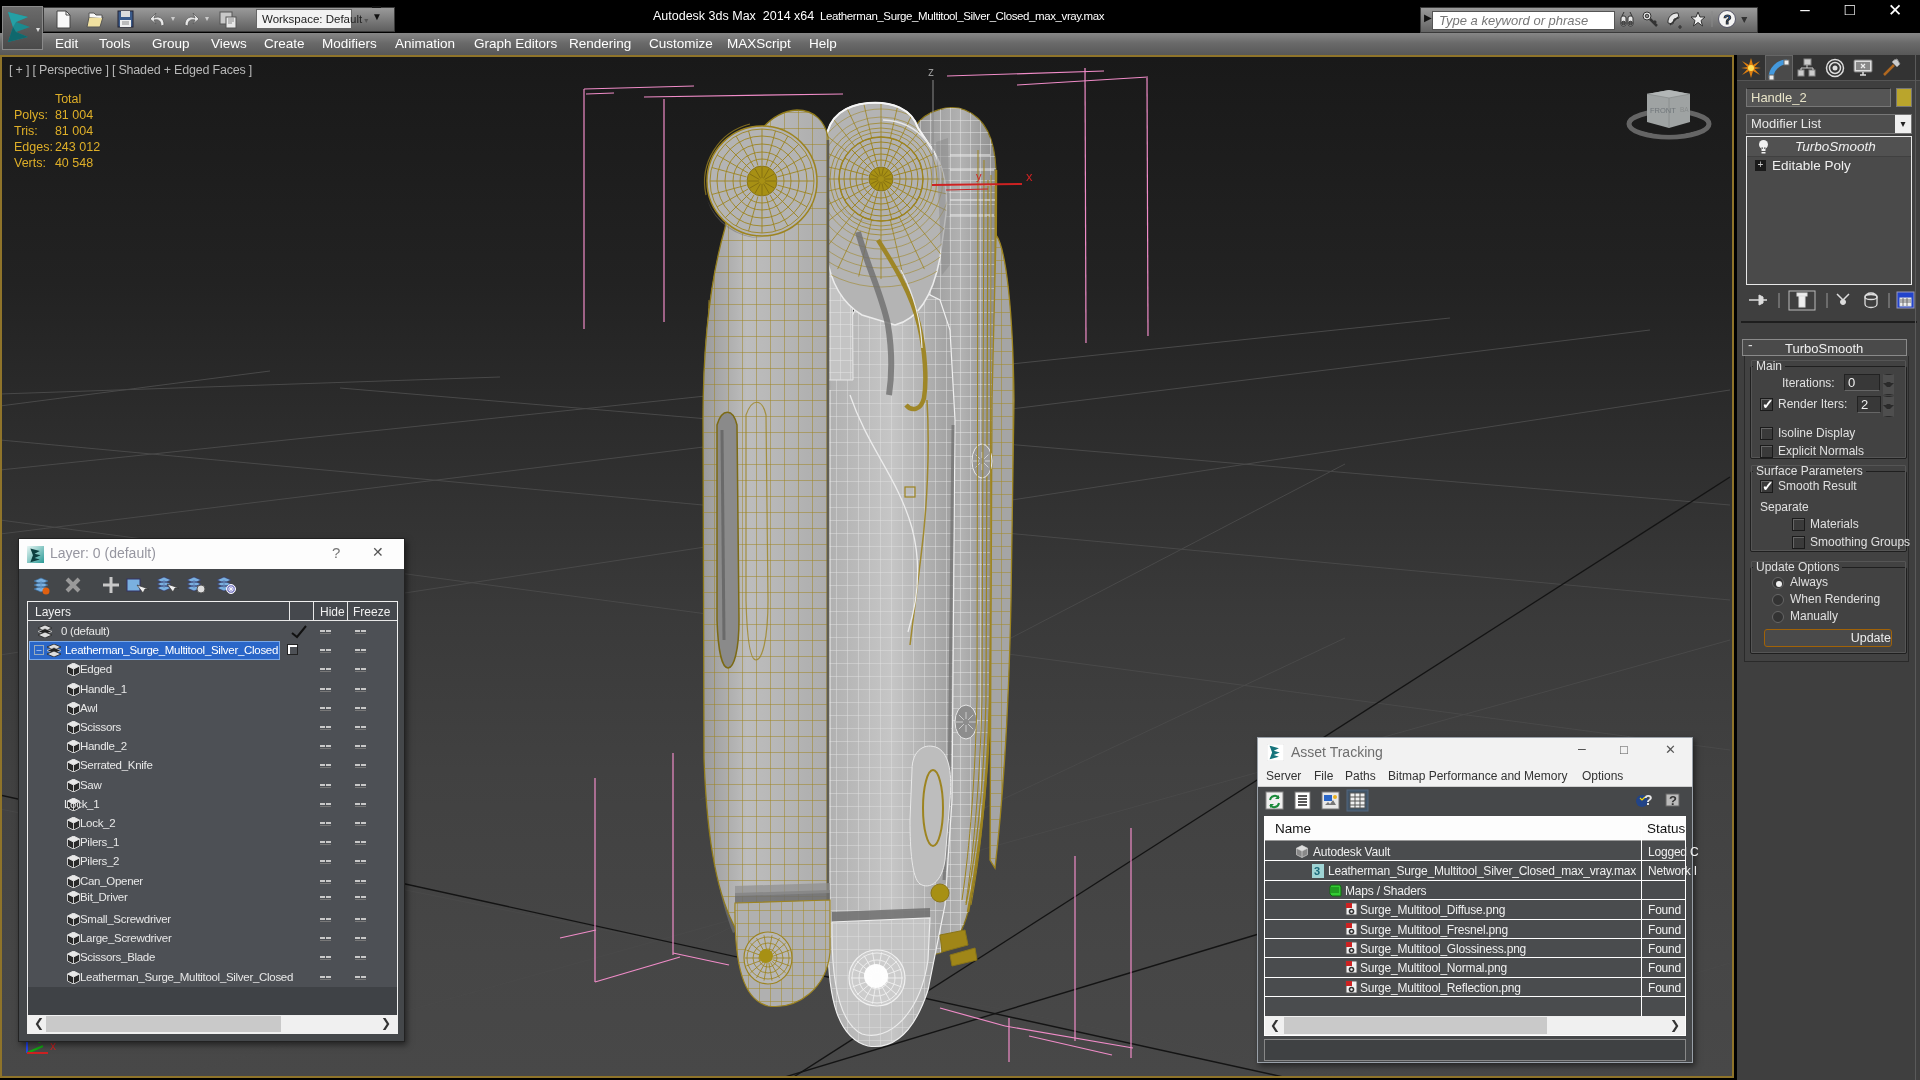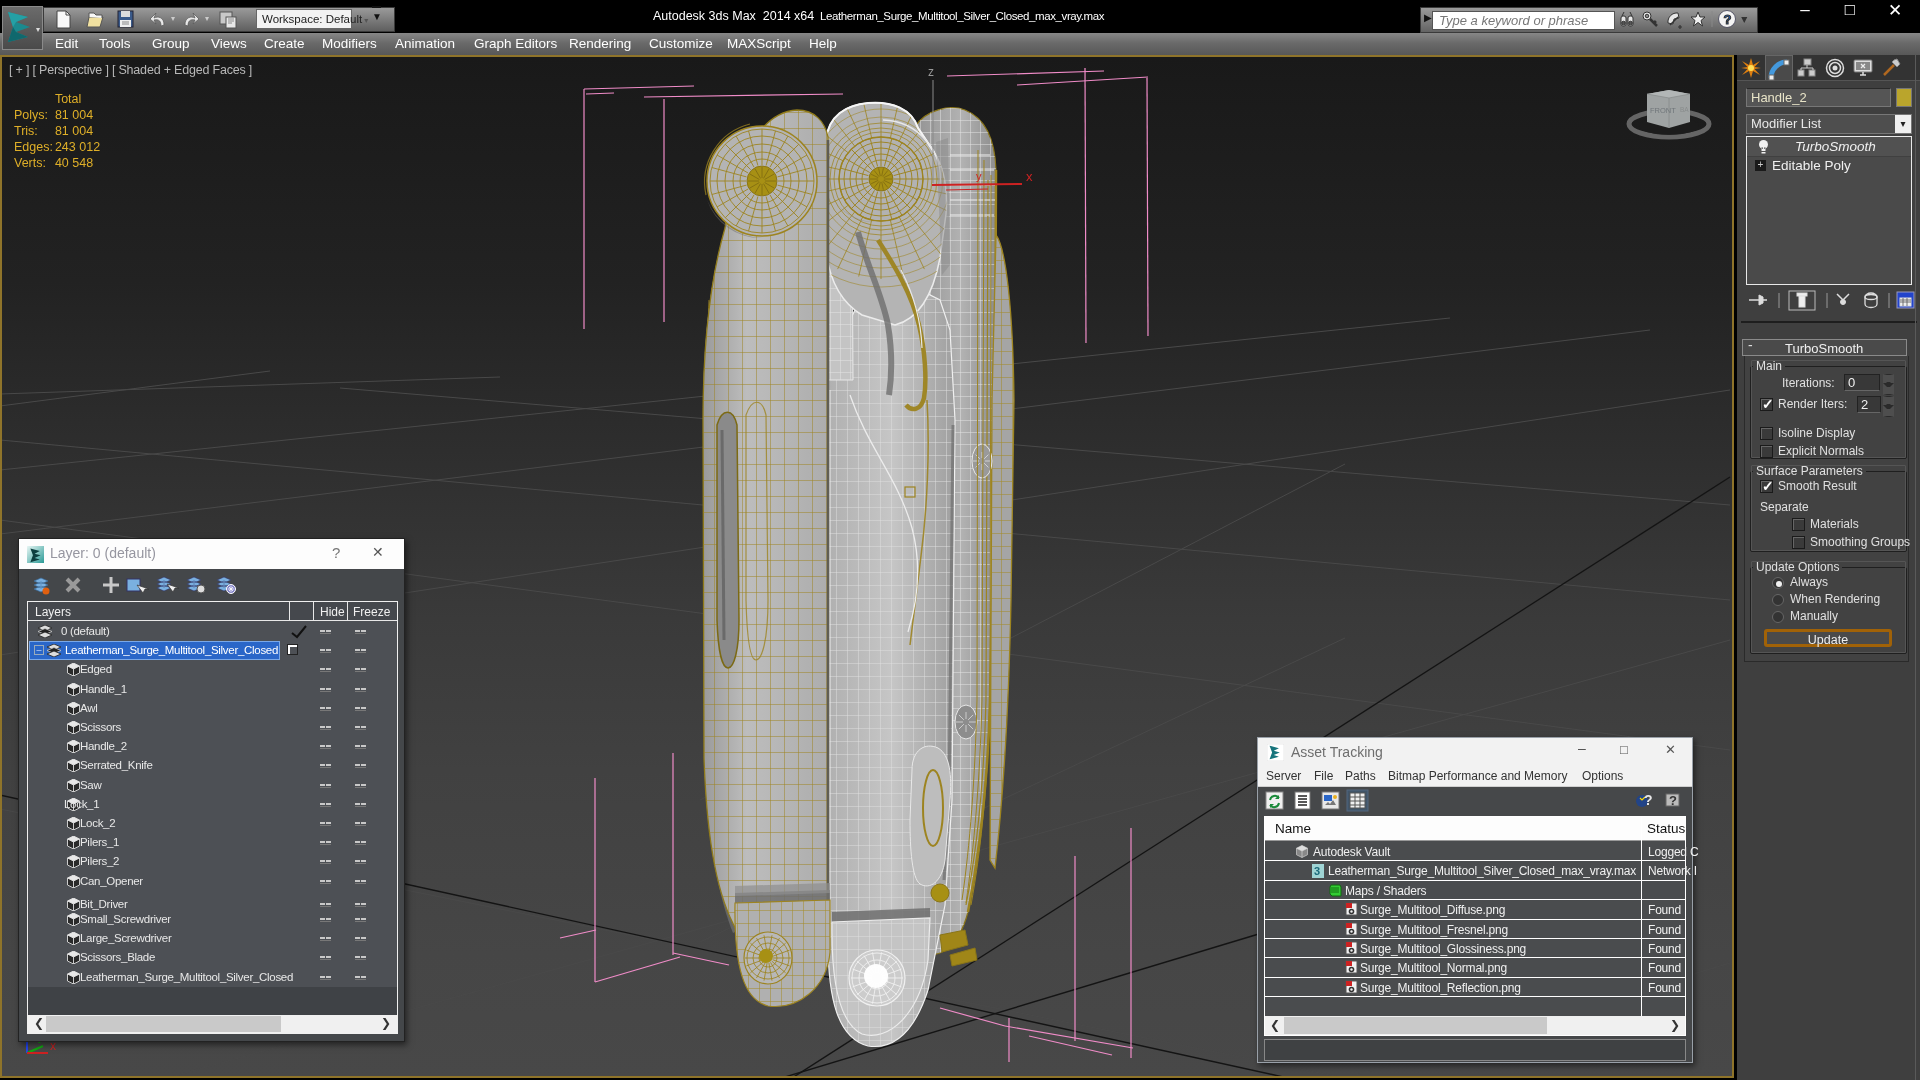--- a/index.html
+++ b/index.html
@@ -675,21 +675,21 @@
 
       <fieldset class="grp" style="left:8px;top:221px;width:157px;height:94px;">
         <legend>Update Options</legend>
       </fieldset>
       <div class="radio sel" style="left:30px;top:238px;"></div>
       <span class="cptext" style="left:48px;top:236px;">Always</span>
       <div class="radio" style="left:30px;top:255px;"></div>
       <span class="cptext" style="left:48px;top:253px;text-align:right;">When Rendering</span>
       <div class="radio" style="left:30px;top:272px;"></div>
       <span class="cptext" style="left:48px;top:270px;">Manually</span>
-      <div style="position:absolute;left:22px;top:290px;width:128px;height:18px;background:#4a4a4a;border:3px solid #a16207;border-radius:3px;color:#eee;font-size:12.5px;text-align:center;line-height:16px;">Update</div>
+      <div style="position:absolute;left:22px;top:290px;width:128px;height:18px;background:#4a4a4a;border:1px solid #a16207;border-radius:3px;color:#eee;font-size:12.5px;text-align:right;line-height:16px;">Update</div>
     </div>
     <div style="position:absolute;left:178px;top:0px;width:1px;height:1025px;background:#5a5a5a;"></div>
   </div>
 
   <div id="layerdlg">
 
     <div style="position:absolute;left:0;top:0;width:385px;height:30px;background:#fdfdfd;">
       <svg width="17" height="17" viewBox="0 0 20 20" style="position:absolute;left:8px;top:7px;">
         <defs>
           <linearGradient id="lgi" x1="0" y1="0" x2="1" y2="1">
@@ -999,21 +999,21 @@
             <rect x="0" y="0" width="5" height="2" fill="#c8c8c8"></rect>
             <rect x="6" y="0" width="5" height="2" fill="#c8c8c8"></rect>
             <rect x="0" y="3" width="11" height="1" fill="#777"></rect>
           </svg>
           <svg width="12" height="5" viewBox="0 0 12 5" style="position:absolute;top:8px;left:327px;">
             <rect x="0" y="0" width="5" height="2" fill="#c8c8c8"></rect>
             <rect x="6" y="0" width="5" height="2" fill="#c8c8c8"></rect>
             <rect x="0" y="3" width="11" height="1" fill="#777"></rect>
           </svg>
         </div>
-<div class="lrow" style="top:273px;">
+<div class="lrow" style="top:266px;">
           <svg width="13" height="13" viewBox="0 0 13 13" style="position:absolute;left:39px;top:3px;">
             <path d="M6.5 0 L12.5 3 V10 L6.5 13 L0.5 10 V3 Z" fill="#2a2a2a" stroke="#ddd" stroke-width="0.9"></path>
             <path d="M0.5 3 L6.5 6 L12.5 3 M6.5 6 V13" stroke="#ddd" stroke-width="0.9" fill="none"></path>
             <path d="M6.5 0 L12.5 3 L6.5 6 L0.5 3 Z" fill="#e8e8e8"></path>
           </svg>
           <span class="lrtxt" style="left:52px;">Bit_Driver</span>
           <svg width="12" height="5" viewBox="0 0 12 5" style="position:absolute;top:8px;left:292px;">
             <rect x="0" y="0" width="5" height="2" fill="#c8c8c8"></rect>
             <rect x="6" y="0" width="5" height="2" fill="#c8c8c8"></rect>
             <rect x="0" y="3" width="11" height="1" fill="#777"></rect>

